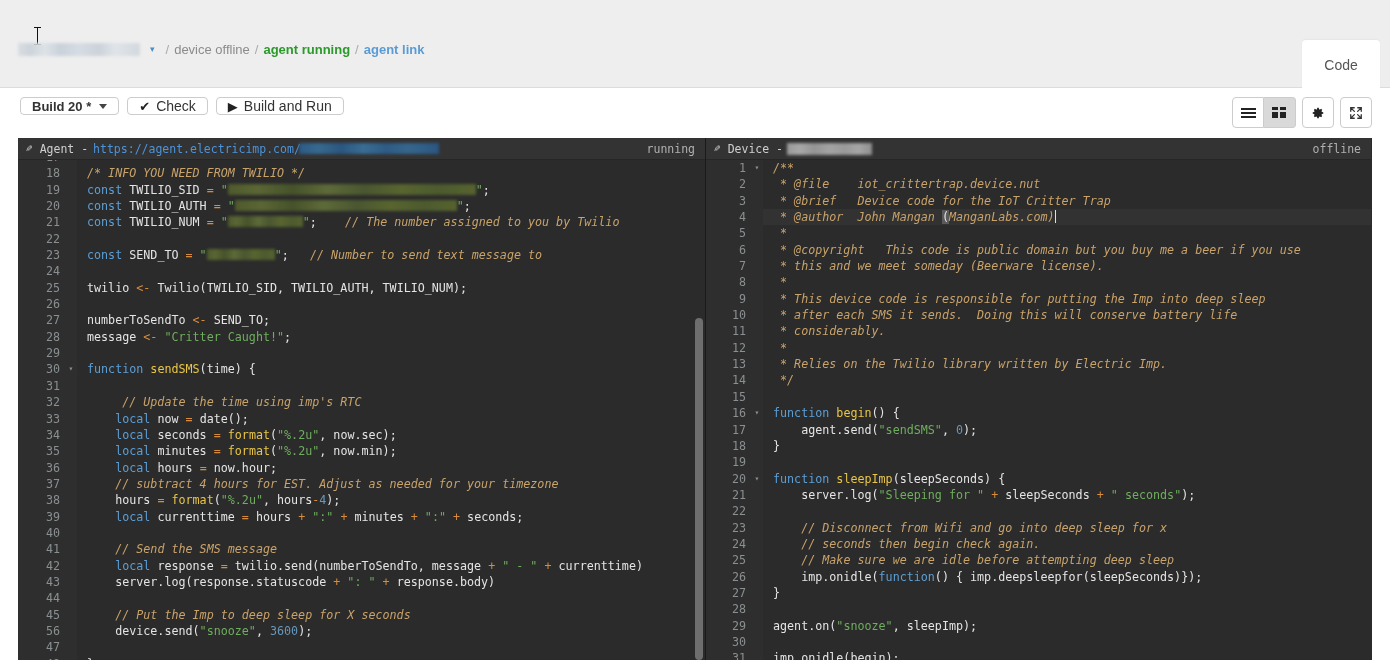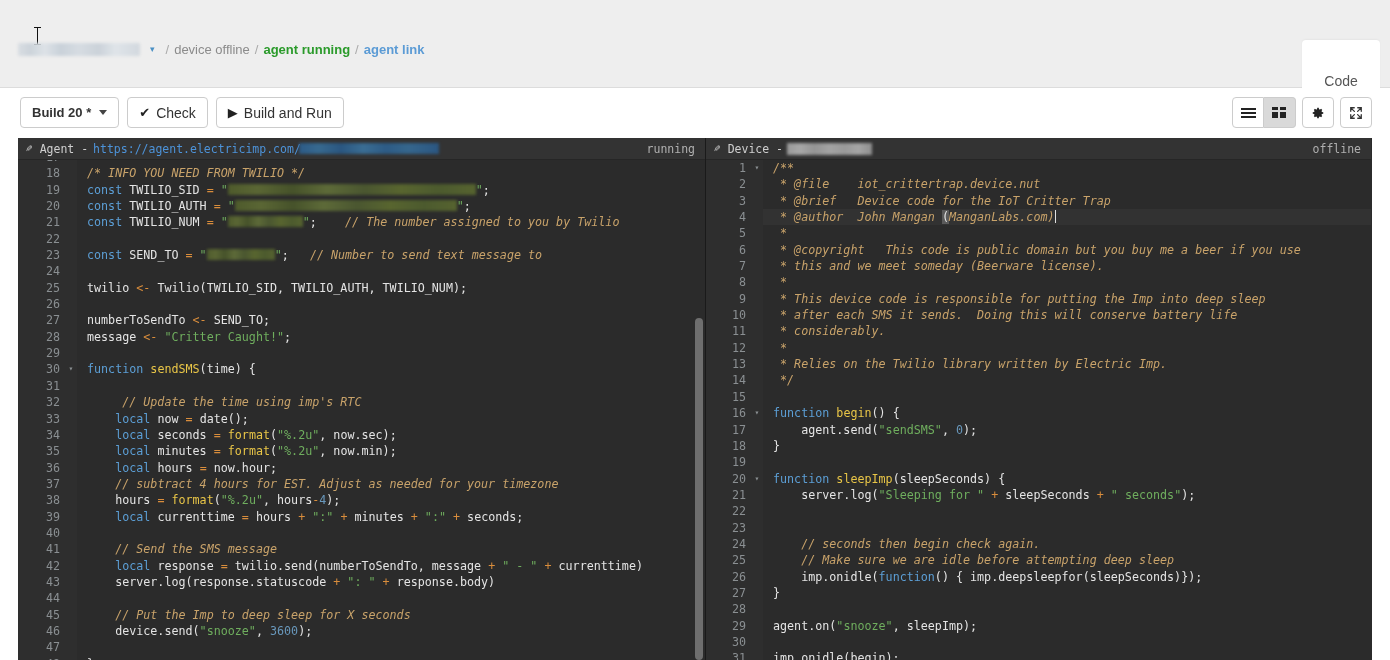--- a/index.html
+++ b/index.html
@@ -76,41 +76,41 @@
   .bc-link { color: #5b9bd5; font-weight: bold; }
 
   .code-tab {
     position: absolute;
     right: 10px; top: 40px;
     width: 78px; height: 49px;
     background: #ffffff;
     border-top-left-radius: 4px;
     border-top-right-radius: 4px;
     display: flex;
-    align-items: flex-end;
+    align-items: center;
     justify-content: center;
     font-size: 14px;
     color: #555555;
     box-shadow: 0 -1px 2px rgba(0,0,0,0.04);
   }
 
   
   .toolbar {
     position: relative;
     height: 50px;
     background: #ffffff;
   }
   .btn-group-left {
     position: absolute;
     left: 20px; top: 9px;
     display: flex;
     gap: 8px;
   }
   .btn {
-    height: 31px;
+    height: 18px;
     padding: 0 11px;
     background: #ffffff;
     border: 1px solid #cccccc;
     border-radius: 4px;
     font-size: 13px;
     font-weight: bold;
     color: #333333;
     display: flex;
     align-items: center;
     gap: 6px;
@@ -433,21 +433,21 @@
           <div class="cline"><div class="gutter">36</div><div class="fold"></div><div class="src"><span class="c-txt">    </span><span class="c-kw">local </span><span class="c-txt">hours </span><span class="c-op">= </span><span class="c-txt">now.hour;</span></div></div>
           <div class="cline"><div class="gutter">37</div><div class="fold"></div><div class="src"><span class="c-txt">    </span><span class="c-com">// subtract 4 hours for EST. Adjust as needed for your timezone</span></div></div>
           <div class="cline"><div class="gutter">38</div><div class="fold"></div><div class="src"><span class="c-txt">    hours </span><span class="c-op">= </span><span class="c-fn">format</span><span class="c-txt">(</span><span class="c-str">"%.2u"</span><span class="c-txt">, hours</span><span class="c-op">-</span><span class="c-num">4</span><span class="c-txt">);</span></div></div>
           <div class="cline"><div class="gutter">39</div><div class="fold"></div><div class="src"><span class="c-txt">    </span><span class="c-kw">local </span><span class="c-txt">currenttime </span><span class="c-op">= </span><span class="c-txt">hours </span><span class="c-op">+ </span><span class="c-str">":"</span><span class="c-txt"> </span><span class="c-op">+ </span><span class="c-txt">minutes </span><span class="c-op">+ </span><span class="c-str">":"</span><span class="c-txt"> </span><span class="c-op">+ </span><span class="c-txt">seconds;</span></div></div>
           <div class="cline"><div class="gutter">40</div><div class="fold"></div><div class="src"></div></div>
           <div class="cline"><div class="gutter">41</div><div class="fold"></div><div class="src"><span class="c-txt">    </span><span class="c-com">// Send the SMS message</span></div></div>
           <div class="cline"><div class="gutter">42</div><div class="fold"></div><div class="src"><span class="c-txt">    </span><span class="c-kw">local </span><span class="c-txt">response </span><span class="c-op">= </span><span class="c-txt">twilio.send(numberToSendTo, message </span><span class="c-op">+ </span><span class="c-str">" - "</span><span class="c-txt"> </span><span class="c-op">+ </span><span class="c-txt">currenttime)</span></div></div>
           <div class="cline"><div class="gutter">43</div><div class="fold"></div><div class="src"><span class="c-txt">    server.log(response.statuscode </span><span class="c-op">+ </span><span class="c-str">": "</span><span class="c-txt"> </span><span class="c-op">+ </span><span class="c-txt">response.body)</span></div></div>
           <div class="cline"><div class="gutter">44</div><div class="fold"></div><div class="src"></div></div>
           <div class="cline"><div class="gutter">45</div><div class="fold"></div><div class="src"><span class="c-txt">    </span><span class="c-com">// Put the Imp to deep sleep for X seconds</span></div></div>
-          <div class="cline"><div class="gutter">46</div><div class="fold"></div><div class="src"><span class="c-txt">    device.send(</span><span class="c-str">"snooze"</span><span class="c-txt">, </span><span class="c-num">3600</span><span class="c-txt">);</span></div></div>
+          <div class="cline"><div class="gutter">56</div><div class="fold"></div><div class="src"><span class="c-txt">    device.send(</span><span class="c-str">"snooze"</span><span class="c-txt">, </span><span class="c-num">3600</span><span class="c-txt">);</span></div></div>
           <div class="cline"><div class="gutter">47</div><div class="fold"></div><div class="src"></div></div>
           <div class="cline"><div class="gutter">48</div><div class="fold"></div><div class="src"><span class="c-txt">}</span></div></div>
         </div>
       <div class="vscroll" style="top:158px; height:342px;"></div>
     </div>
   </div>
 
   <div class="pane pane-device">
     <div class="pane-head">
       <span class="pencil-icon">✎</span>
@@ -472,21 +472,21 @@
           <div class="cline"><div class="gutter">13</div><div class="fold"></div><div class="src"><span class="c-com"> * Relies on the Twilio library written by Electric Imp.</span></div></div>
           <div class="cline"><div class="gutter">14</div><div class="fold"></div><div class="src"><span class="c-com"> */</span></div></div>
           <div class="cline"><div class="gutter">15</div><div class="fold"></div><div class="src"></div></div>
           <div class="cline"><div class="gutter">16</div><div class="fold">▾</div><div class="src"><span class="c-kw">function </span><span class="c-fn">begin</span><span class="c-txt">() {</span></div></div>
           <div class="cline"><div class="gutter">17</div><div class="fold"></div><div class="src"><span class="c-txt">    agent.send(</span><span class="c-str">"sendSMS"</span><span class="c-txt">, </span><span class="c-num">0</span><span class="c-txt">);</span></div></div>
           <div class="cline"><div class="gutter">18</div><div class="fold"></div><div class="src"><span class="c-txt">}</span></div></div>
           <div class="cline"><div class="gutter">19</div><div class="fold"></div><div class="src"></div></div>
           <div class="cline"><div class="gutter">20</div><div class="fold">▾</div><div class="src"><span class="c-kw">function </span><span class="c-fn">sleepImp</span><span class="c-txt">(sleepSeconds) {</span></div></div>
           <div class="cline"><div class="gutter">21</div><div class="fold"></div><div class="src"><span class="c-txt">    server.log(</span><span class="c-str">"Sleeping for "</span><span class="c-txt"> </span><span class="c-op">+ </span><span class="c-txt">sleepSeconds </span><span class="c-op">+ </span><span class="c-str">" seconds"</span><span class="c-txt">);</span></div></div>
           <div class="cline"><div class="gutter">22</div><div class="fold"></div><div class="src"></div></div>
-          <div class="cline"><div class="gutter">23</div><div class="fold"></div><div class="src"><span class="c-txt">    </span></div></div>
+          <div class="cline"><div class="gutter">23</div><div class="fold"></div><div class="src"><span class="c-txt">    </span><span class="c-com">// Disconnect from Wifi and go into deep sleep for x</span></div></div>
           <div class="cline"><div class="gutter">24</div><div class="fold"></div><div class="src"><span class="c-txt">    </span><span class="c-com">// seconds then begin check again.</span></div></div>
           <div class="cline"><div class="gutter">25</div><div class="fold"></div><div class="src"><span class="c-txt">    </span><span class="c-com">// Make sure we are idle before attempting deep sleep</span></div></div>
           <div class="cline"><div class="gutter">26</div><div class="fold"></div><div class="src"><span class="c-txt">    imp.onidle(</span><span class="c-kw">function</span><span class="c-txt">() { imp.deepsleepfor(sleepSeconds)});</span></div></div>
           <div class="cline"><div class="gutter">27</div><div class="fold"></div><div class="src"><span class="c-txt">}</span></div></div>
           <div class="cline"><div class="gutter">28</div><div class="fold"></div><div class="src"></div></div>
           <div class="cline"><div class="gutter">29</div><div class="fold"></div><div class="src"><span class="c-txt">agent.on(</span><span class="c-str">"snooze"</span><span class="c-txt">, sleepImp);</span></div></div>
           <div class="cline"><div class="gutter">30</div><div class="fold"></div><div class="src"></div></div>
           <div class="cline"><div class="gutter">31</div><div class="fold"></div><div class="src"><span class="c-txt">imp.onidle(begin);</span></div></div>
         </div>
     </div>

